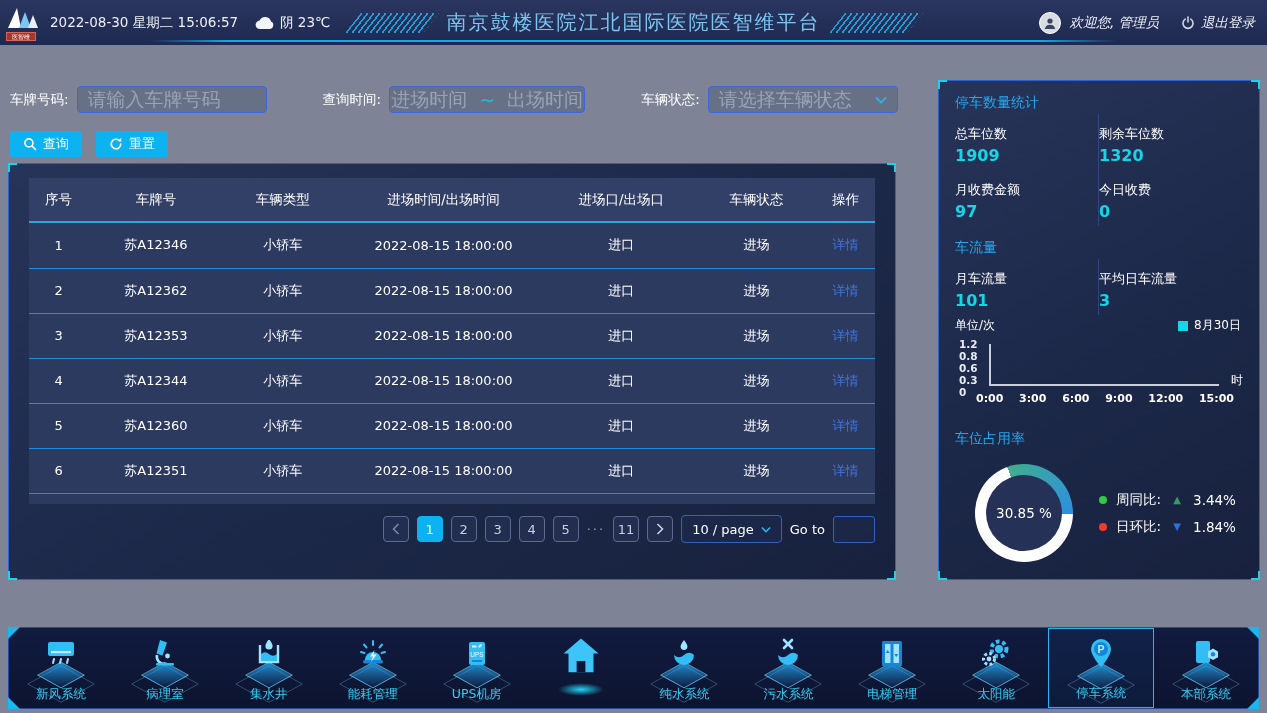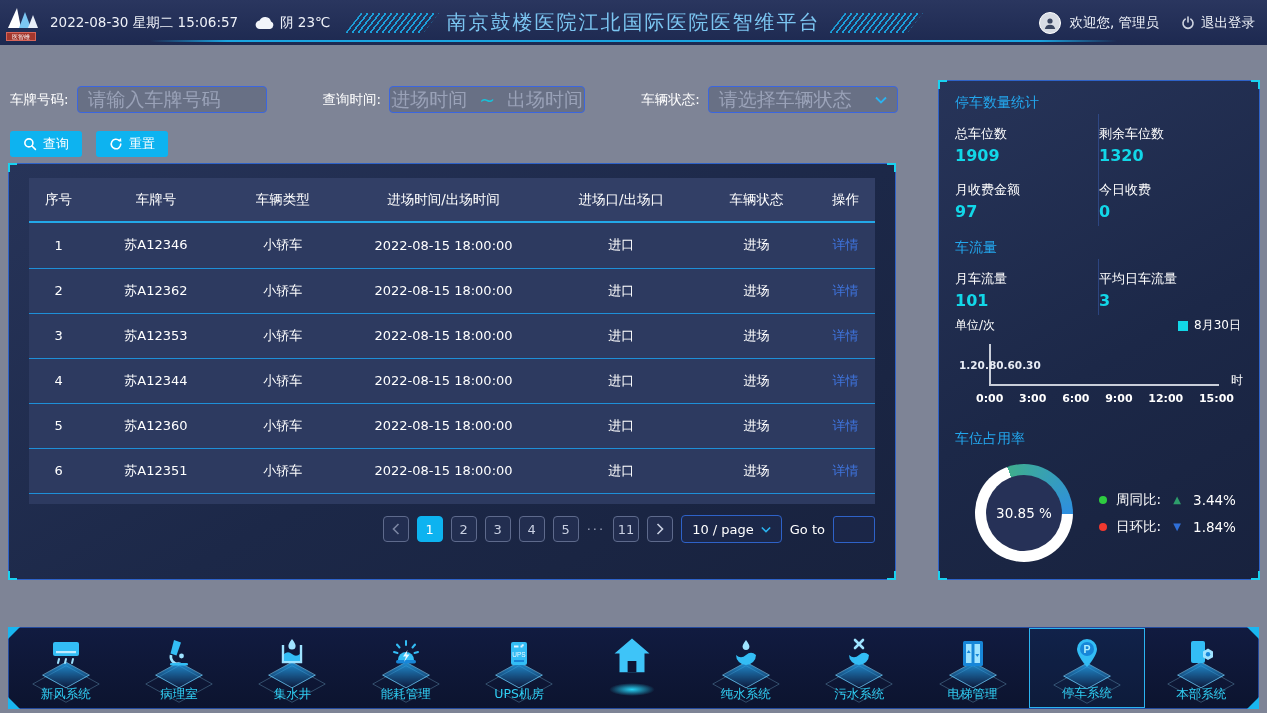--- a/index.html
+++ b/index.html
@@ -17,21 +17,21 @@
     font-size:6px; color:#fff; background:#a3372d; border:1px solid #d8655a; line-height:7px; }
   .datetime { position:absolute; left:50px; top:0; line-height:45px; color:#eef1f8; font-size:13.5px; }
   .weather { position:absolute; left:255px; top:0; height:45px; display:flex; align-items:center; gap:6px;
     color:#eef1f8; font-size:13.5px; }
   .title-wrap { position:absolute; left:50%; top:0; transform:translateX(-50%); height:45px;
     display:flex; align-items:center; gap:16px; }
   .main-title { color:#7cc6f2; font-size:20px; letter-spacing:2px; white-space:nowrap; }
   .hatch { width:78px; height:20px; transform:skewX(-38deg);
     background:repeating-linear-gradient(90deg,#1ab4f2 0 2px,transparent 2px 6px); opacity:.85; }
   .user-area { position:absolute; right:12px; top:0; height:45px; display:flex; align-items:center;
-    gap:8px; color:#eef1f8; font-size:13.5px; }
+    gap:8px; color:#eef1f8; font-size:13.5px;font-style:italic; }
   .avatar { width:22px; height:22px; border-radius:50%; background:#d8dce4; border:1px solid #fff;
     display:flex; align-items:center; justify-content:center; overflow:hidden; }
   .logout-btn { display:flex; align-items:center; gap:6px; margin-left:14px; cursor:pointer; }
 
   
   .filters { position:absolute; top:86px; left:10px; display:flex; align-items:center; z-index:2; }
   .fgroup { display:flex; align-items:center; }
   .fgroup + .fgroup { margin-left:56px; }
   .flabel { color:#fff; font-size:13.5px; margin-right:8px; font-weight:500; white-space:nowrap; }
   .finput, .range-box, .select-box { width:190px; height:27px; background:rgba(28,40,75,.22);
@@ -95,21 +95,21 @@
   .stat-value { color:#12d7e8; font-size:16px; font-weight:bold; margin-top:3px; }
 
   .chart { position:relative; margin-top:2px; height:100px; }
   .chart-head { display:flex; justify-content:space-between; align-items:center; padding-right:2px; }
   .ylabel { color:#fff; font-size:12px; font-weight:500; }
   .legend { display:flex; align-items:center; gap:6px; color:#fff; font-size:12px; font-weight:500; }
   .legend-swatch { width:10px; height:10px; background:#12d7e8; }
   .plot { position:relative; margin:10px 24px 0 34px; height:42px;
     border-left:2px solid #c9ced9; border-bottom:2px solid #c9ced9; }
   .y-ticks { position:absolute; left:-32px; top:-6px; bottom:-7px; width:26px; display:flex;
-    justify-content:space-between; align-items:center;
+    flex-direction:column; justify-content:space-between; align-items:flex-start;
     color:#e8ecf5; font-size:10.5px; font-weight:bold; }
   .x-ticks { position:absolute; left:-15px; right:-15px; top:48px; display:flex;
     justify-content:space-between; color:#fff; font-size:11px; font-weight:bold; }
   .xunit { position:absolute; right:-24px; bottom:-5px; color:#fff; font-size:12px; font-weight:500; }
 
   .occupancy { display:flex; align-items:center; gap:26px; margin-top:16px; padding-left:20px; }
   .donut { position:relative; width:98px; height:98px; border-radius:50%; }
   .donut::before { content:""; position:absolute; inset:11px; border-radius:50%; background:#263157; }
   .donut-text { position:absolute; inset:0; display:flex; align-items:center; justify-content:center;
     color:#fff; font-size:13.5px; z-index:2; }
@@ -593,20 +593,33 @@
             <path d="M15.7 17l-2 3h4z" fill="#1786d8"></path>
             <path d="M24.3 24l2-3h-4z" fill="#1786d8"></path>
           </svg></div>
     <div class="platform">
       <div class="d2"></div>
           <div class="d1"></div>
     </div>
     <div class="nav-label">电梯管理</div>
   </div>
 
+  <div class="nav-cell">
+    <div class="nav-icon"><svg viewBox="0 0 40 40">
+            <circle cx="23" cy="16" r="7.5" fill="none" stroke="#33bdf5" stroke-width="4" stroke-dasharray="3.6 2.8"></circle>
+            <circle cx="23" cy="16" r="4" fill="#33bdf5"></circle>
+            <circle cx="13" cy="26" r="5.5" fill="none" stroke="#9fe3ff" stroke-width="3" stroke-dasharray="2.8 2.3"></circle>
+            <circle cx="13" cy="26" r="2.4" fill="#9fe3ff"></circle>
+          </svg></div>
+    <div class="platform">
+      <div class="d2"></div>
+          <div class="d1"></div>
+    </div>
+    <div class="nav-label">太阳能</div>
+  </div>
 
   <div class="nav-cell selected">
     <div class="nav-icon"><svg viewBox="0 0 40 40">
             <path d="M20 5a10 10 0 00-10 10c0 7 10 18 10 18s10-11 10-18A10 10 0 0020 5z" fill="#33bdf5"></path>
             <circle cx="20" cy="15" r="7" fill="#1786d8"></circle>
             <text x="20" y="19" text-anchor="middle" font-size="10.5" font-weight="bold" fill="#aef0ff" font-family="sans-serif">P</text>
           </svg></div>
     <div class="platform">
       <div class="d2"></div>
           <div class="d1"></div>

